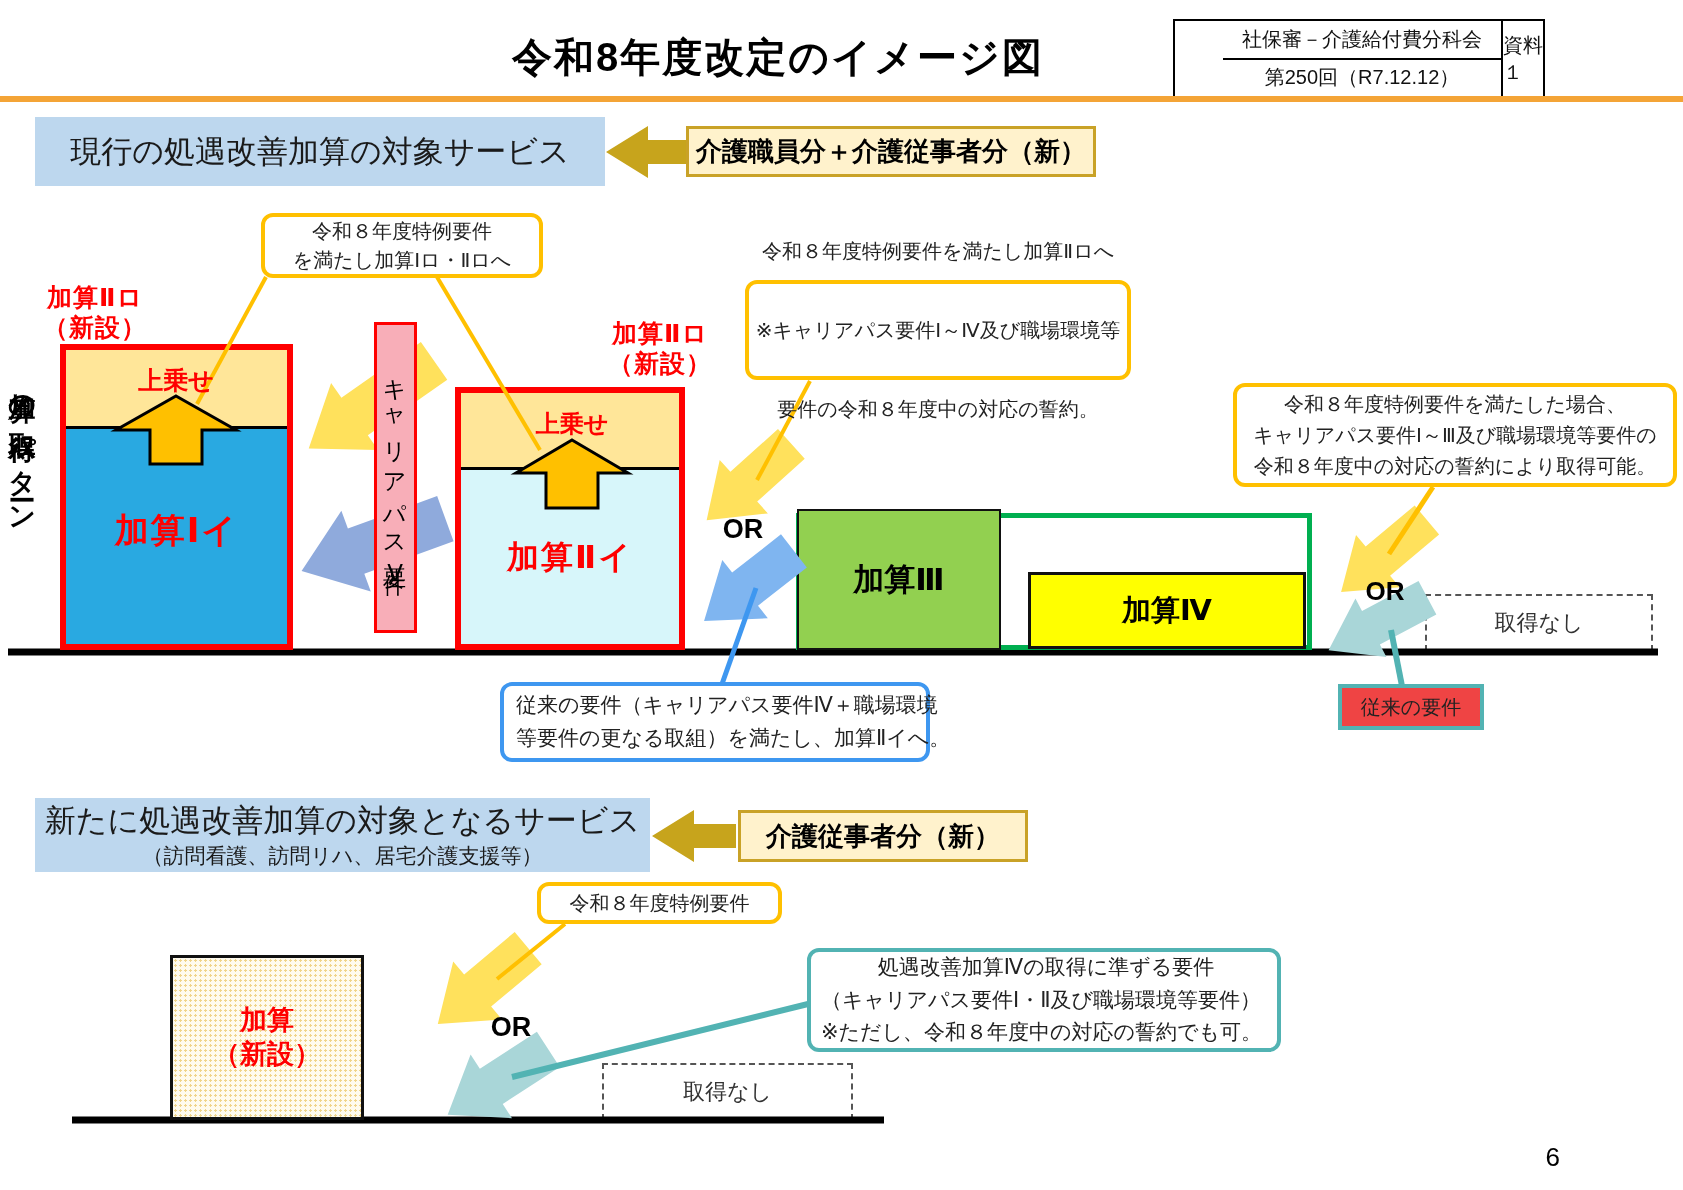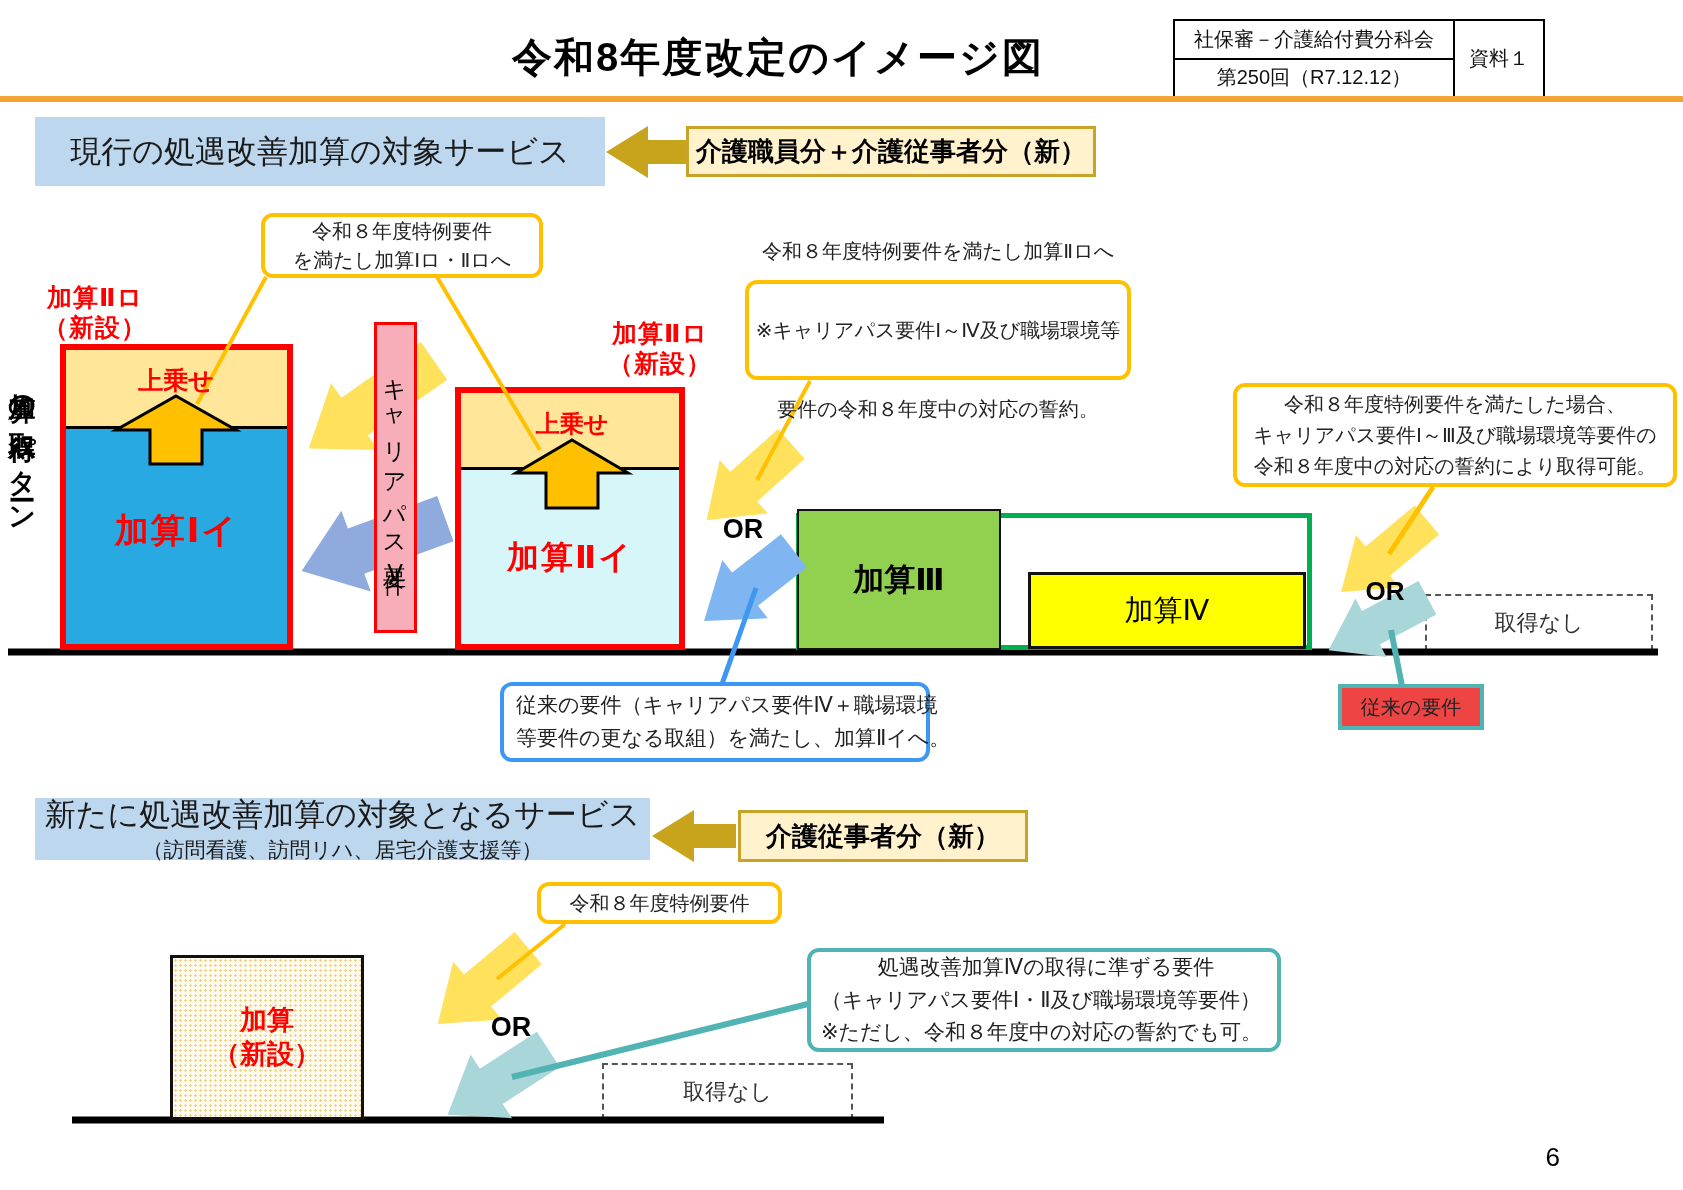--- a/index.html
+++ b/index.html
@@ -32,21 +32,21 @@
   .block-label{text-align:center;font-size:25px;line-height:1.2;font-weight:bold;color:#FF0000;letter-spacing:1px;}
   .topping{position:absolute;text-align:center;font-size:25px;font-weight:bold;color:#FF0000;}
   .block-body-label{position:absolute;text-align:center;font-weight:bold;color:#FF0000;}
   .career{background:#F8AEB8;border:3px solid #FF0000;display:flex;align-items:center;justify-content:center;
           font-size:23px;color:#000;letter-spacing:5px;}
   .or{font-weight:900;font-size:27px;color:#000;text-align:center;}
   .green-box{border:5px solid #00AF50;background:#fff;}
   .b3{background:#92D050;border:2px solid #111;display:flex;align-items:center;justify-content:center;
       font-size:31px;font-weight:bold;color:#000;}
   .b4{background:#FFFF00;border:3px solid #111;display:flex;align-items:center;justify-content:center;
-      font-size:29px;font-weight:normal;color:#000;}
+      font-size:29px;font-weight:bold;color:#000;}
   .dashed-box{border:2px dashed #555;display:flex;align-items:center;justify-content:center;
               font-size:22px;color:#333;background:transparent;}
   .conv-box{background:#ef4444;border:4px solid #52B3B3;display:flex;align-items:center;justify-content:center;
             font-size:20px;color:#222;}
   .hatch{background-color:#FFFBEE;
          background-image:radial-gradient(#F0D48A 1.3px, transparent 1.4px);
          background-size:5px 5px;border:3px solid #111;
          display:flex;flex-direction:column;align-items:center;justify-content:center;}
   .hatch-label{font-size:27px;font-weight:bold;color:#FF0000;text-align:center;line-height:1.25;}
   .pagenum{font-size:26px;color:#000;text-align:right;}
@@ -131,21 +131,21 @@
     <line x1="437" y1="277" x2="540" y2="450" stroke="#FFC000" stroke-width="4"></line>
     <line x1="810" y1="381" x2="757" y2="480" stroke="#FFC000" stroke-width="4"></line>
     <line x1="1433" y1="487" x2="1389" y2="554" stroke="#FFC000" stroke-width="5"></line>
     <line x1="565" y1="924" x2="497" y2="979" stroke="#FFC000" stroke-width="4"></line>
     <line x1="756" y1="588" x2="722" y2="684" stroke="#3E97F0" stroke-width="5"></line>
     <line x1="1391" y1="630" x2="1402" y2="686" stroke="#52B3B3" stroke-width="6"></line>
     <line x1="512" y1="1077" x2="808" y2="1004" stroke="#52B3B3" stroke-width="6"></line>
   </svg>
 
   <div class="abs title" style="left:378px;top:30px;width:800px;">令和8年度改定のイメージ図</div>
-  <div class="abs meta" style="left:1173px;top:19px;width:372px;height:79px;">
+  <div class="abs meta" style="left:1173px;top:19px;width:372px;height:79px;padding-left:48px;">
     <div class="meta-left">
       <div class="meta-row">社保審－介護給付費分科会</div>
       <div class="meta-row">第250回（R7.12.12）</div>
     </div>
     <div class="meta-right">資料１</div>
   </div>
   <div class="abs rule" style="left:0;top:96px;width:1683px;height:6px;"></div>
 
   <div class="abs heading-box" style="left:35px;top:117px;width:570px;height:69px;">
     <div class="h1t">現行の処遇改善加算の対象サービス</div>
@@ -194,21 +194,21 @@
     <div class="cl">令和８年度特例要件を満たした場合、</div>
     <div class="cl">キャリアパス要件Ⅰ～Ⅲ及び職場環境等要件の</div>
     <div class="cl">令和８年度中の対応の誓約により取得可能。</div>
   </div>
 
   <div class="abs callout blue" style="left:500px;top:682px;width:430px;height:80px;font-size:21px;padding-left:12px;">
     <div class="ll">従来の要件（キャリアパス要件Ⅳ＋職場環境</div>
     <div class="ll">等要件の更なる取組）を満たし、加算Ⅱイへ。</div>
   </div>
 
-  <div class="abs heading-box" style="left:35px;top:798px;width:615px;height:62px;">
+  <div class="abs heading-box" style="left:35px;top:798px;width:615px;height:74px;">
     <div class="h1t">新たに処遇改善加算の対象となるサービス</div>
     <div class="h2t">（訪問看護、訪問リハ、居宅介護支援等）</div>
   </div>
   <div class="abs tag-box" style="left:738px;top:810px;width:290px;height:52px;">
     <span>介護従事者分（新）</span>
   </div>
 
   <div class="abs callout" style="left:537px;top:882px;width:245px;height:42px;line-height:1.2;">
     <div class="cl">令和８年度特例要件</div>
   </div>

